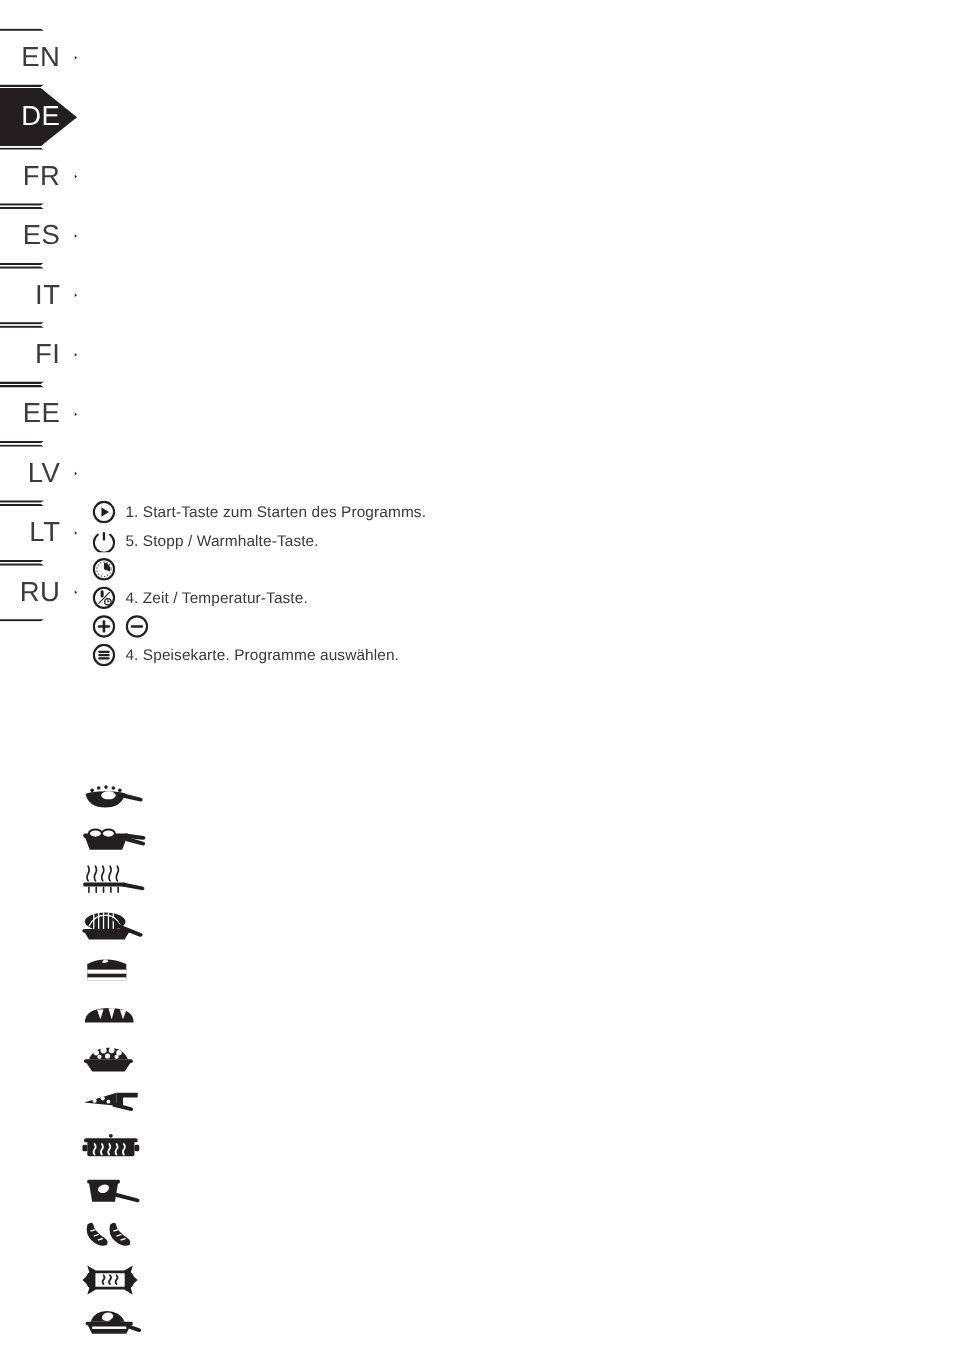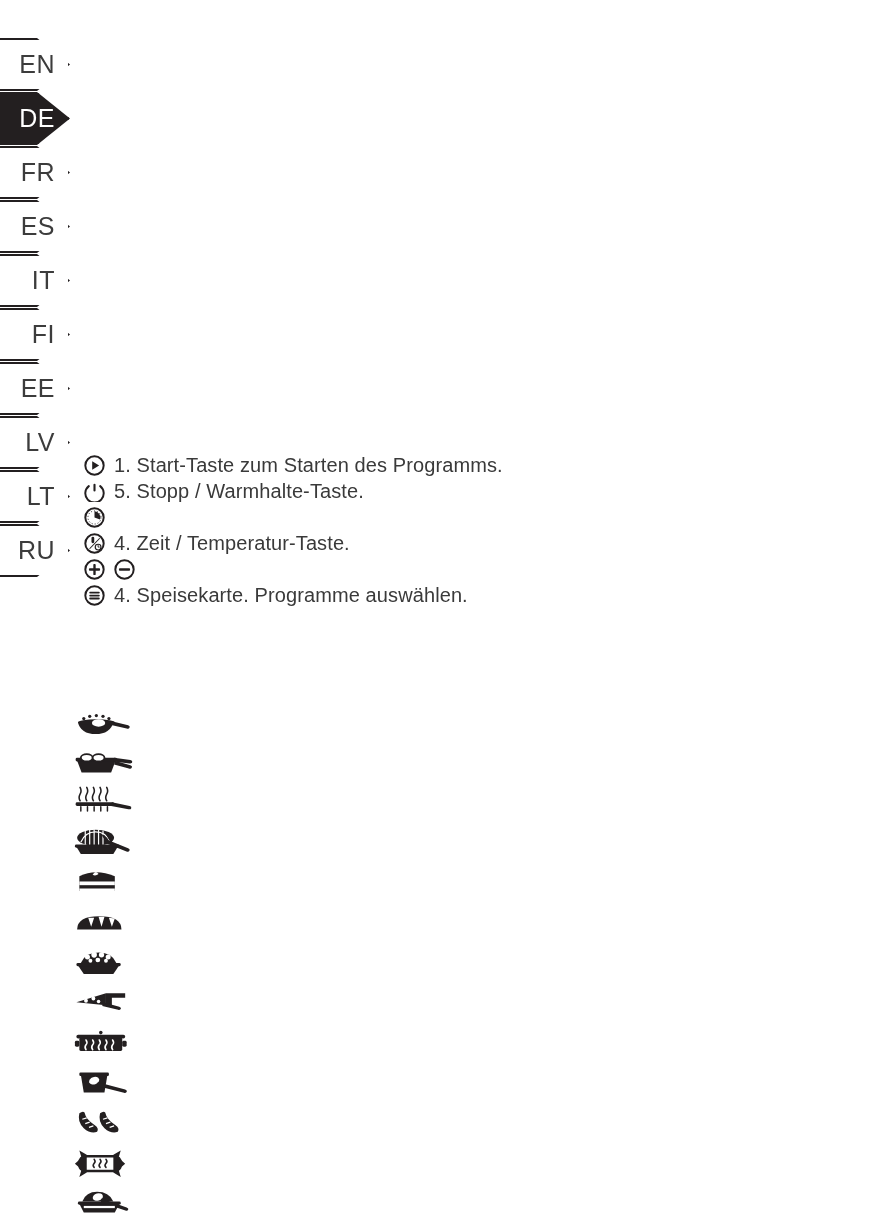--- a/index.html
+++ b/index.html
@@ -9,21 +9,21 @@
     background:#ffffff;
     font-family:"Liberation Sans", sans-serif;
     color:#231f20;
     position:relative;
     overflow:hidden;
   }
 
   
   #lang-rail{
     position:absolute;
-    left:0; top:12px;
+    left:0; top:0;
     width:120px; height:955px;
   }
   .lang-tab{
     position:absolute;
     left:-62px;
     width:132px;
     height:53px;
     box-sizing:border-box;
     display:flex;
     align-items:center;
@@ -63,21 +63,21 @@
     align-items:center;
     width:30px;
   }
   .legend-row.two-icons .legend-icons{width:62px;}
   .btn-icon{
     width:21px;height:21px;
     flex:0 0 auto;
     display:block;
   }
   .legend-text{
-    font-size:20px;
+    font-size:14px;
     color:#3a3a3a;
     white-space:nowrap;
     letter-spacing:.1px;
   }
   .legend-row.two-icons .legend-text{padding-left:14px;}
 
   
   #programs{
     position:absolute;
     left:72px;

